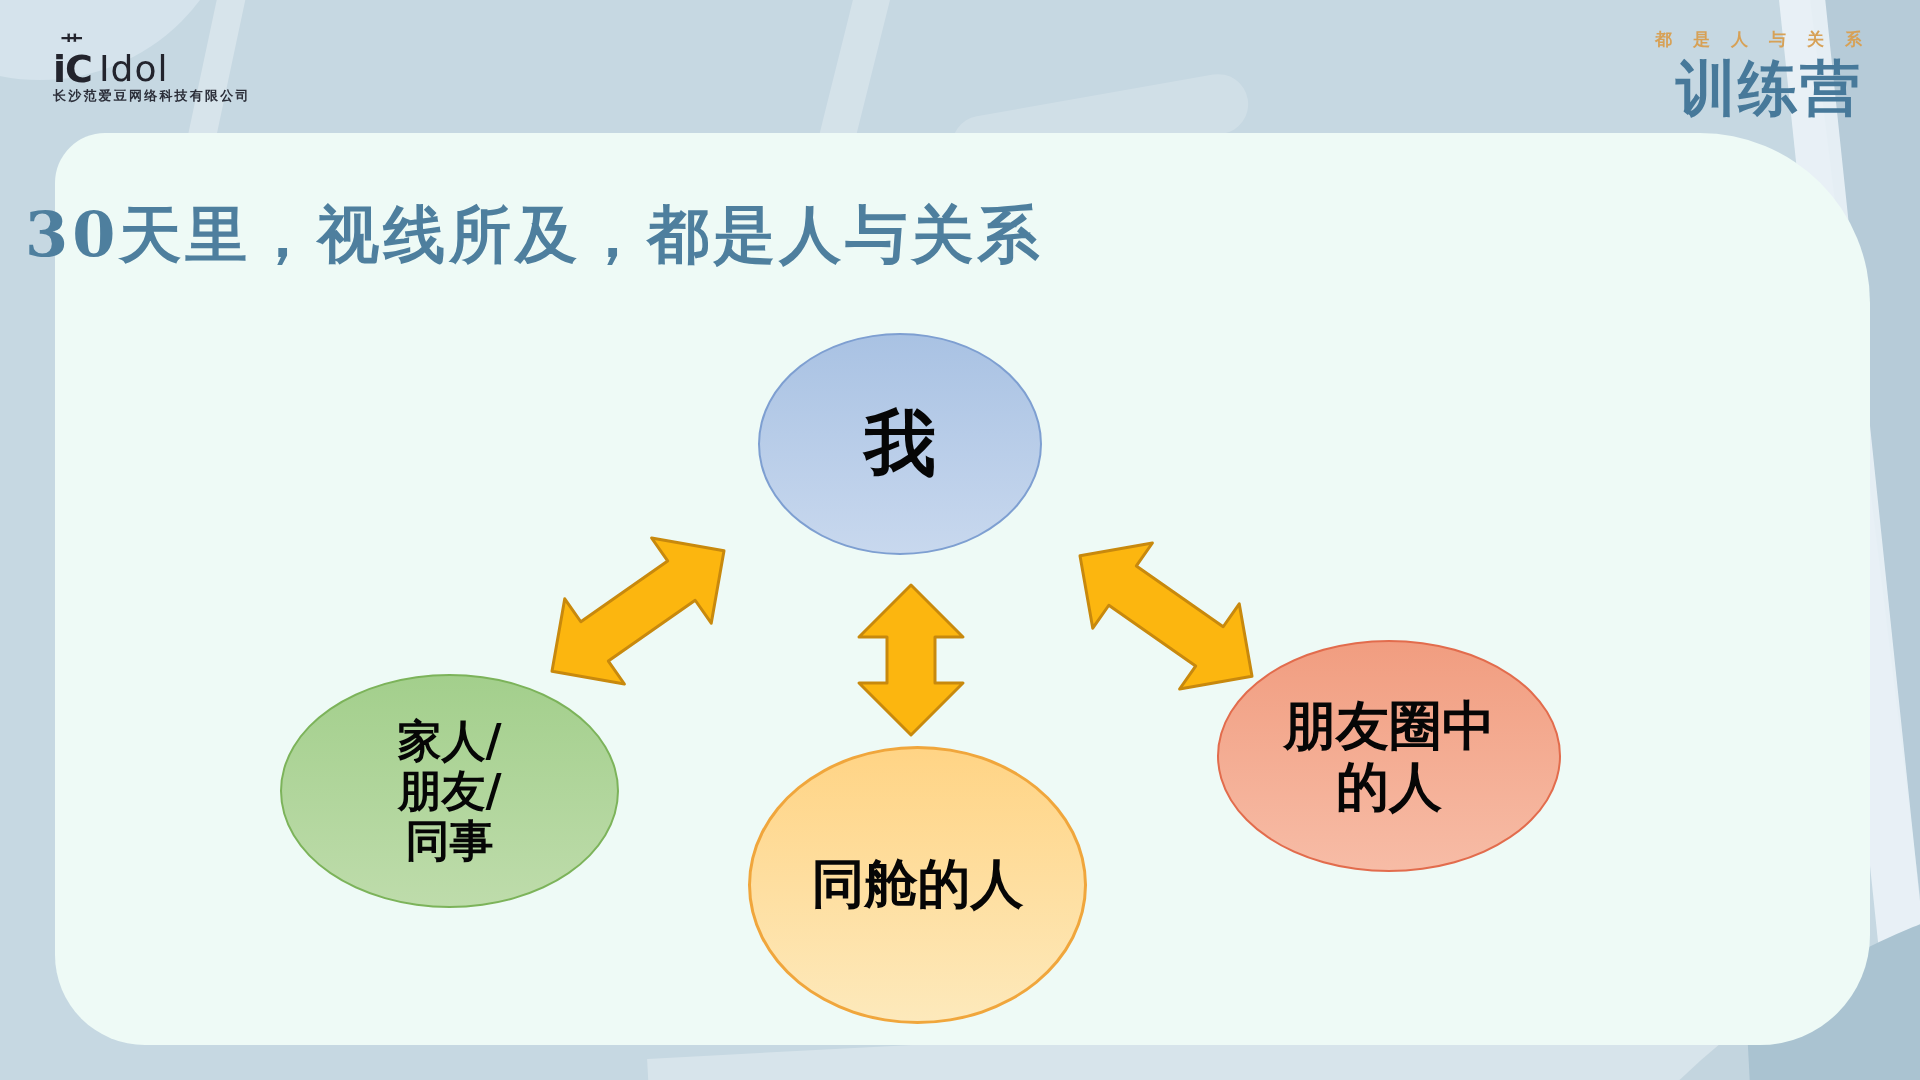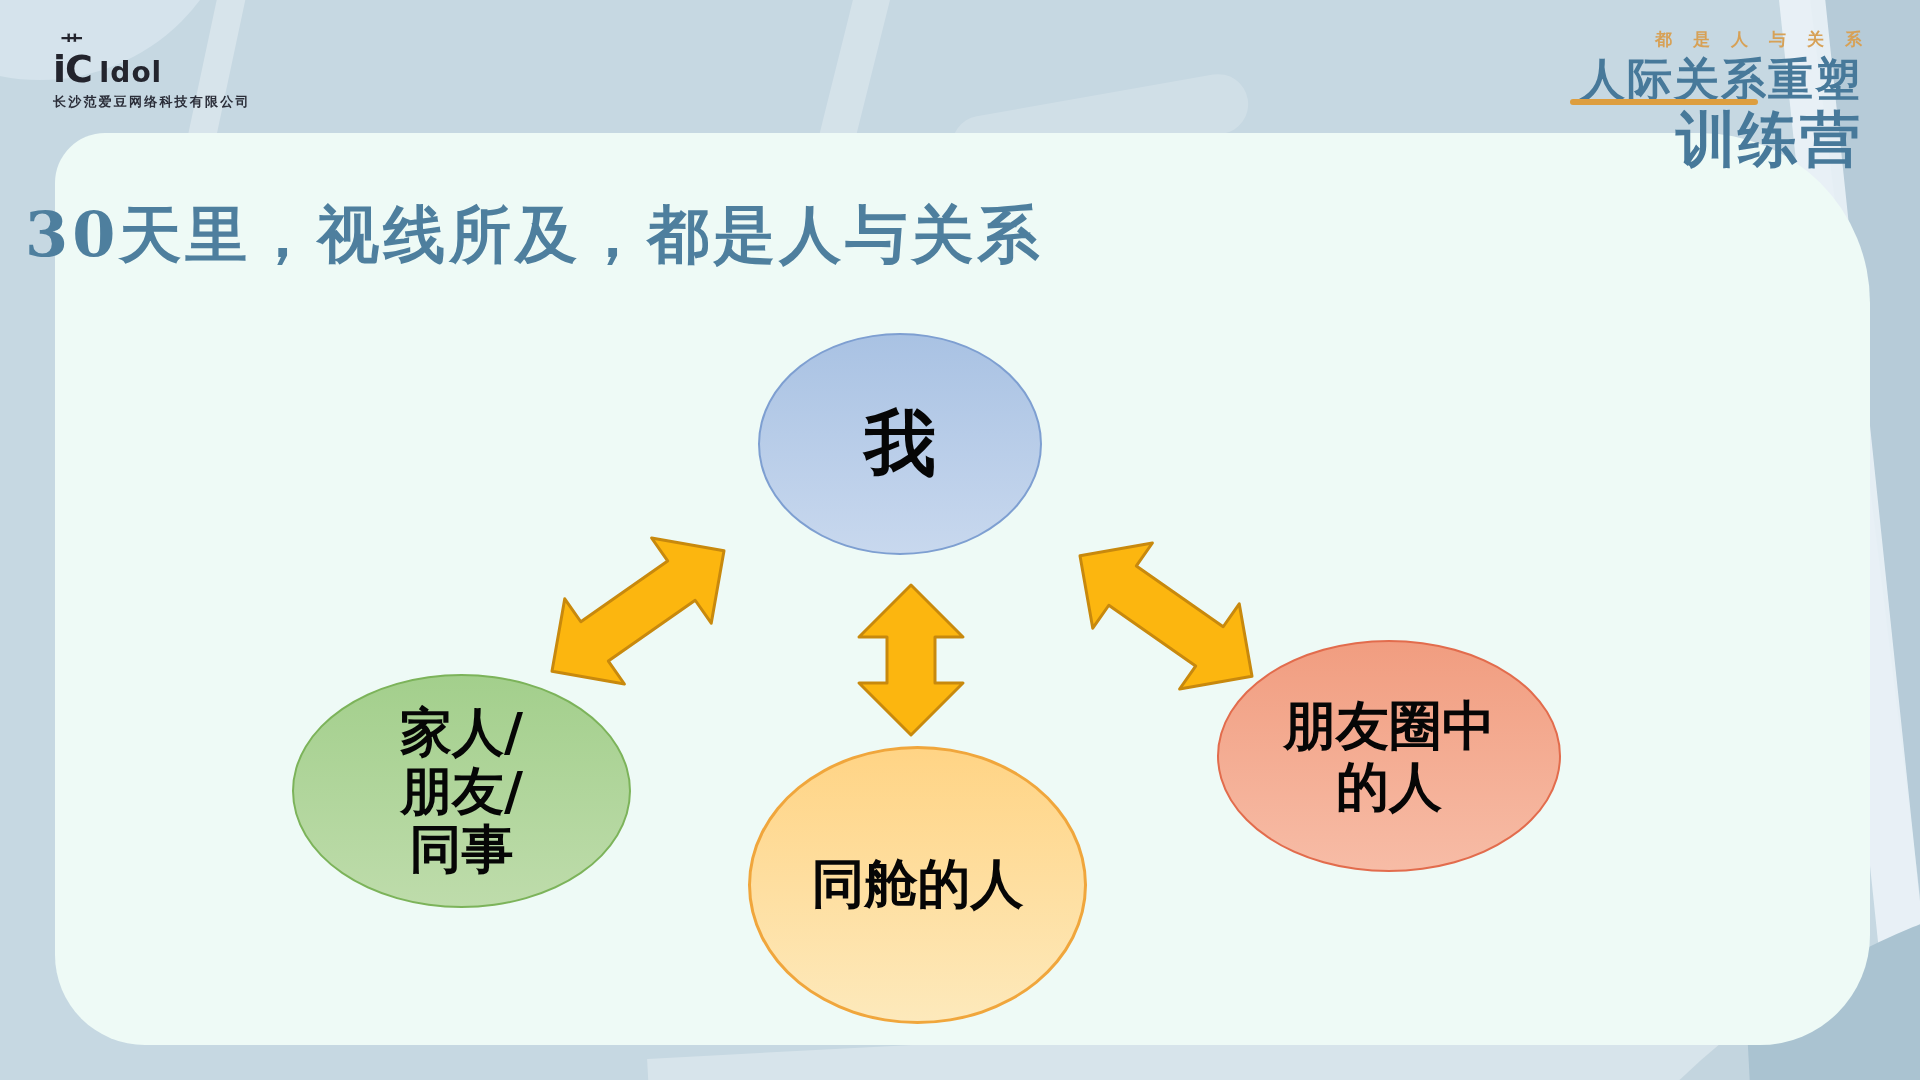--- a/index.html
+++ b/index.html
@@ -24,22 +24,22 @@
   .bg-bottomright-dark{position:absolute;left:1450px;top:870px;width:1500px;height:1500px;
     border-radius:50%;background:#aac3d1;}
   .bg-bottom-light{position:absolute;left:650px;top:1030px;width:1100px;height:140px;
     background:rgba(255,255,255,0.30);transform:rotate(-3deg);}
   
   .brand{position:absolute;left:53px;top:36px;color:#23242d;}
   .logo-row{display:flex;align-items:flex-end;line-height:1;}
   .logo-fan{display:flex;flex-direction:column;align-items:center;margin-right:7px;}
   .logo-grass{font-weight:900;font-size:21px;line-height:0.72;letter-spacing:1px;}
   .logo-ic{font-weight:700;font-size:38px;line-height:0.95;letter-spacing:-1px;}
-  .logo-idol{font-weight:700;font-size:28px;line-height:1;letter-spacing:1px;}
-  .company-name{margin-top:6px;font-size:13px;font-weight:700;letter-spacing:2.2px;color:#2b2e39;}
+  .logo-idol{font-weight:400;font-size:36px;line-height:1;letter-spacing:1px;}
+  .company-name{margin-top:0;font-size:13px;font-weight:700;letter-spacing:2.2px;color:#2b2e39;}
   
   .program{position:absolute;right:58px;top:28px;text-align:right;
     font-family:"DejaVu Serif","Liberation Serif",serif;}
   .program-tagline{font-size:17px;font-weight:700;color:#d7a156;
     letter-spacing:21px;margin-right:-21px;white-space:nowrap;}
   .program-main{position:relative;display:inline-block;margin-top:6px;
     font-size:45px;font-weight:700;color:#47799a;letter-spacing:2px;line-height:1.0;white-space:nowrap;}
   .program-underline{position:absolute;left:-10px;bottom:-3px;width:188px;height:6px;
     background:#dd9e3f;border-radius:3px;}
   .program-sub{margin-top:7px;font-size:60px;font-weight:700;color:#47799a;
@@ -51,23 +51,23 @@
     transform:translateX(-30px);
     font-family:"DejaVu Serif","Liberation Serif",serif;
     font-size:62px;font-weight:900;color:#4e7f9e;letter-spacing:4px;white-space:nowrap;}
   
   .node{position:absolute;border-radius:50%;display:flex;align-items:center;justify-content:center;
     font-family:"DejaVu Serif","Liberation Serif",serif;font-weight:900;color:#060606;
     text-align:center;}
   .node-center{left:758px;top:333px;width:280px;height:218px;
     background:linear-gradient(180deg,#a9c2e3 0%,#c8d8ee 100%);border:2px solid #7e9fd1;
     font-size:72px;}
-  .node-family{left:292px;top:674px;width:335px;height:230px;
+  .node-family{left:280px;top:674px;width:335px;height:230px;
     background:linear-gradient(180deg,#a3cf8c 0%,#bedcab 100%);border:2px solid #7cb35a;
-    font-size:52px;line-height:1.13;}
+    font-size:44px;line-height:1.13;}
   .node-cabin{left:748px;top:746px;width:333px;height:272px;
     background:linear-gradient(180deg,#ffd485 0%,#fde9bb 100%);border:3px solid #f0a63c;
     font-size:53px;}
   .node-moments{left:1217px;top:640px;width:340px;height:228px;
     background:linear-gradient(180deg,#f19d80 0%,#f7bca6 100%);border:2px solid #e26c4d;
     font-size:53px;line-height:1.15;}
   .node-label span{display:block;}
   
   .arrow{position:absolute;}
   .arrow-left{left:528px;top:551px;transform:rotate(-35deg);}
@@ -98,26 +98,20 @@
         <span class="logo-grass">艹</span>
         <span class="logo-ic">iC</span>
       </span>
       <span class="logo-idol">Idol</span>
     </div>
     <div class="company-name">长沙范爱豆网络科技有限公司</div>
   </div>
 
   <div class="program">
     <div class="program-tagline">都是人与关系</div>
-    <div>
-      <span class="program-main">
-        <span>人际关系重塑</span>
-        <span class="program-underline"></span>
-      </span>
-    </div>
     <div class="program-sub">训练营</div>
   </div>
 
   <div class="node node-center">
     <span>我</span>
   </div>
 
   <div class="node node-family">
     <span class="node-label">
       <span>家人/</span>

